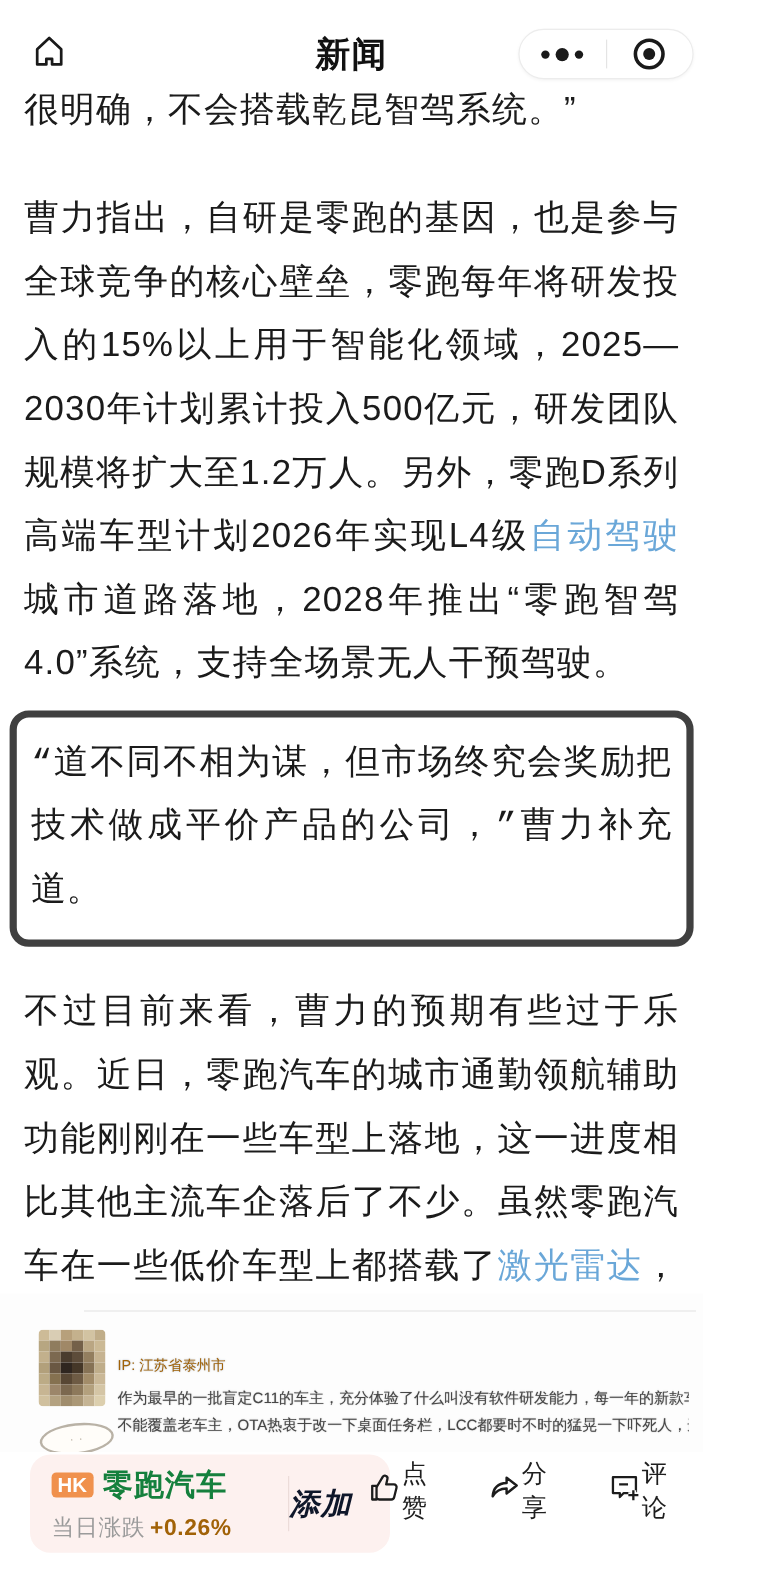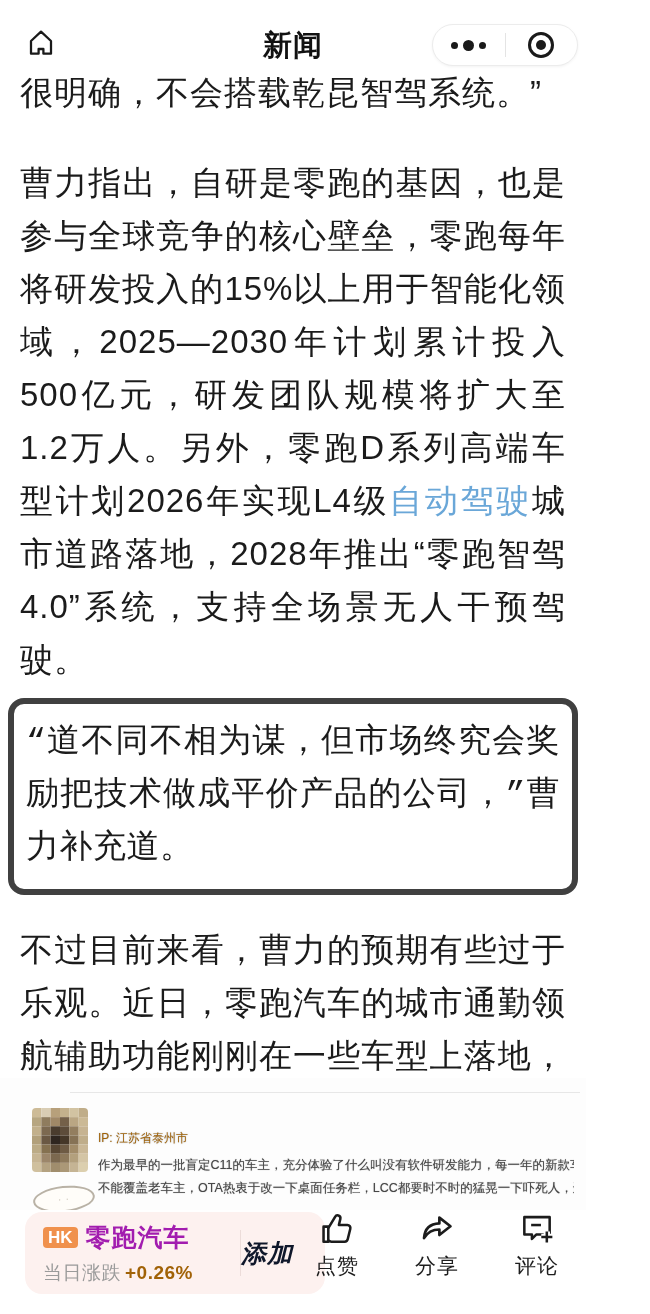--- a/index.html
+++ b/index.html
@@ -22,21 +22,21 @@
   .dots i { background:#1a1a1a; border-radius:50%; display:block; }
   .dots i:nth-child(1){ width:7px; height:7px; }
   .dots i:nth-child(2){ width:11px; height:11px; }
   .dots i:nth-child(3){ width:7px; height:7px; }
   .target { width:26px; height:26px; border:3px solid #1a1a1a; border-radius:50%; position:relative; }
   .target::after { content:""; position:absolute; left:50%; top:50%; width:10px; height:10px;
     margin:-5px 0 0 -5px; background:#1a1a1a; border-radius:50%; }
 
   
   .article { position:absolute; top:72px; left:0; right:0; padding:0 20px; color:#1b1b1b; }
-  .para { font-size:33px; line-height:53px; font-weight:500; letter-spacing:1px;
+  .para { font-size:29px; line-height:53px; font-weight:500; letter-spacing:1px;
     text-align:justify; text-justify:inter-ideograph; color:#1b1b1b; }
   .clip-line { height:44px; overflow:hidden; }
   .clip-line .para { margin-top:-6px; }
   .p1 { margin-top:40px; }
   .p2 { margin-top:28px; }
   .link { color:#6aa7d8; }
   .quote-box { margin:12px -12px 0 -12px; border:6px solid #404040; border-radius:16px;
     padding:12px 12px 14px 12px; background:#fff;font-family:Liberation Mono, monospace; }
   .quote-box .para { letter-spacing:0.5px; }
 
@@ -61,27 +61,27 @@
     color:#474747; white-space:nowrap; overflow:hidden; text-shadow:0 0 1px rgba(70,70,70,.55); }
 
   
   .bottom-bar { position:absolute; top:1210px; left:0; right:0; height:92px; background:#fff; }
   .stock-card { position:absolute; left:25px; top:2px; width:300px; height:82px; background:#fdf1ef;
     border-radius:17px; display:flex; align-items:center; }
   .stock-main { padding-left:18px; flex:1; }
   .stock-row1 { display:flex; align-items:center; gap:8px; }
   .hk-badge { background:#f0914d; color:#fff; font-size:17px; font-weight:700;
     padding:2px 5px; border-radius:4px; line-height:1; }
-  .stock-name { font-size:25px; font-weight:700; color:#a21caf; letter-spacing:1px; }
+  .stock-name { font-size:25px; font-weight:700; color:#15803d; letter-spacing:1px; }
   .stock-row2 { margin-top:6px; font-size:19px; color:#9b9b9b; letter-spacing:0.5px; }
   .stock-change { color:#a16207; font-weight:700; margin-left:4px; }
   .stock-divider { width:1px; height:46px; background:#ecdcd9; }
   .add-btn { width:84px; font-size:25px; font-weight:700; color:#0f172a; letter-spacing:1px;font-style:italic; }
   .actions { position:absolute; right:18px; top:0; display:flex; gap:38px; }
-  .action { width:62px; display:flex; flex-direction:column; align-items:center;justify-content:space-between; }
+  .action { width:62px; display:flex; flex-direction:row; align-items:center;justify-content:space-between; }
   .action svg { width:38px; height:38px; }
   .action-label { margin-top:4px; font-size:21px; color:#1e1e1e; letter-spacing:1px; }
 </style>
 </head>
 <body>
 
 <div class="screen">
 
   <div class="navbar">
     <div class="home-btn">

